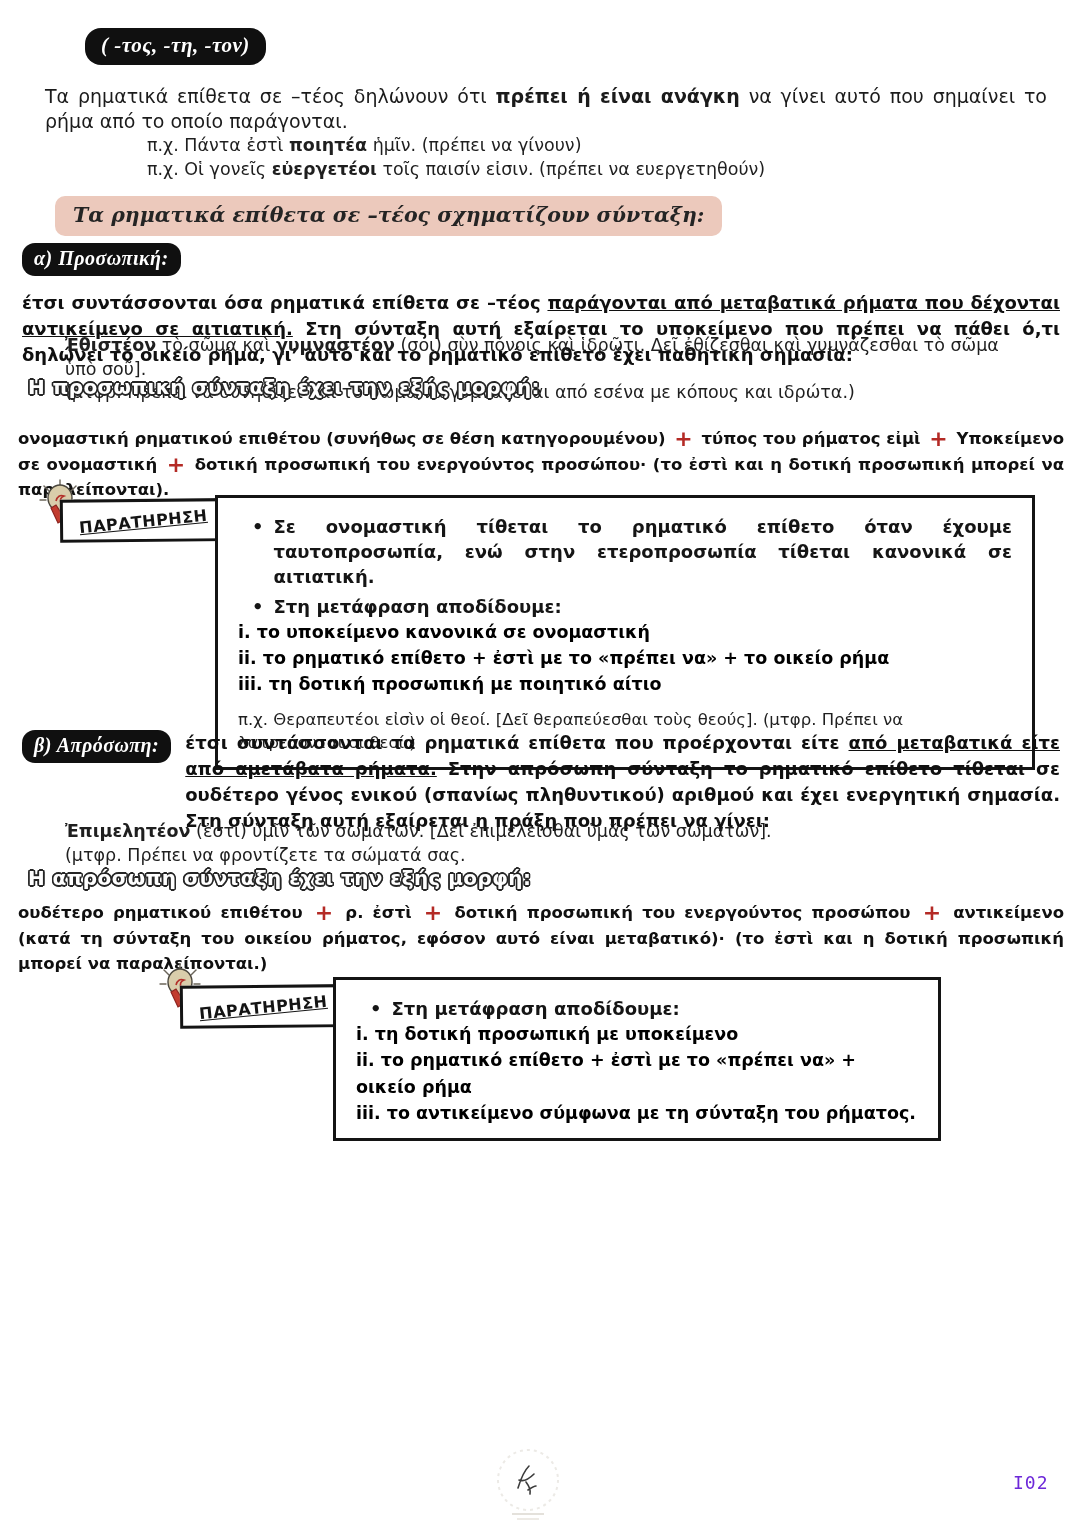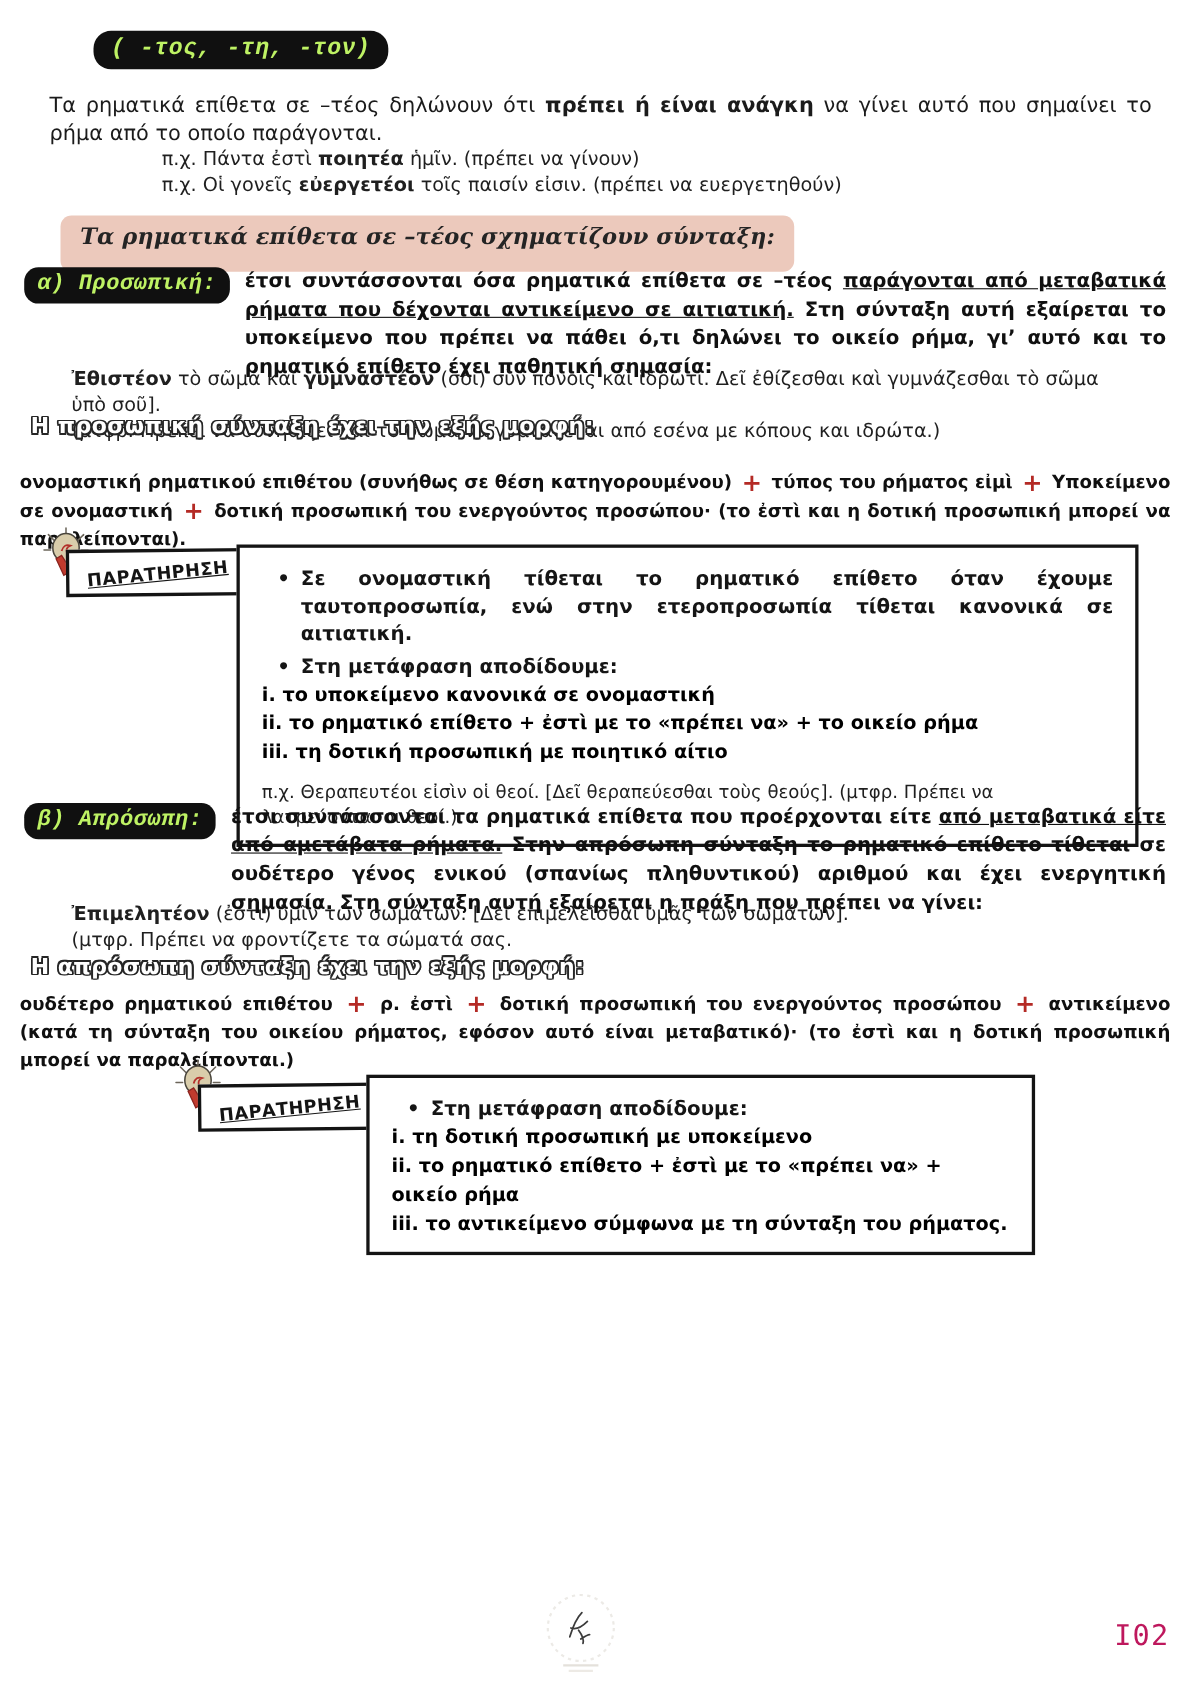--- a/index.html
+++ b/index.html
@@ -4,28 +4,28 @@
 <style>
   * { margin:0; padding:0; box-sizing:border-box; }
   html,body { background:#fff; }
   #page {
     position:relative; width:1080px; height:1528px; background:#fff;
     font-family:"DejaVu Sans", sans-serif; color:#151515; overflow:hidden;
   }
 
   
   .black-pill {
-    display:inline-block; background:#101010; color:#bef264;
-    font-family:Liberation Mono, monospace; font-style:italic; font-weight:700;
+    display:inline-block; background:#101010; color:#ffffff;
+    font-family:Liberation Serif, serif; font-style:italic; font-weight:700;
     border-radius:16px; padding:5px 16px 7px; font-size:21px; letter-spacing:.5px;
   }
   .banner {
     display:inline-block; background:#ecc9bc; color:#242424;
     font-family:"DejaVu Serif", serif; font-style:italic; font-weight:700;
-    border-radius:10px; padding:7px 18px 20px; font-size:20.5px;
+    border-radius:10px; padding:7px 18px 9px; font-size:20.5px;
   }
 
   
   .intro-par { font-size:19px; line-height:1.32; text-align:justify; color:#1b1b1b; }
   .ex-line   { font-size:17.5px; line-height:1.35; color:#1f1f1f; }
   .bold      { font-weight:700; }
   .u         { text-decoration:underline; }
 
   .section-row { position:absolute; display:flex; align-items:flex-start; gap:14px; }
   .section-row .black-pill { flex:0 0 auto; font-size:20px; border-radius:13px; padding:4px 12px 6px; }
@@ -63,21 +63,21 @@
   .note-box .bullet-line { display:flex; gap:10px; font-weight:700; font-size:18px; line-height:1.4; text-align:justify; padding-left:14px; }
   .note-box .bullet-line .dot { flex:0 0 auto; }
   .note-box .roman { font-weight:700; font-size:17.5px; line-height:1.5; color:#000000; }
   .note-box .note-ex { font-size:16.5px; line-height:1.45; color:#1f1f1f; margin-top:10px; }
   .bulb { position:absolute; }
 
   
   .logo { position:absolute; }
   .page-num {
     position:absolute; font-family:"DejaVu Sans Mono", monospace;
-    font-size:26px; color:#be185d; letter-spacing:1px;
+    font-size:18px; color:#6d28d9; letter-spacing:1px;
   }
 </style>
 </head>
 <body>
 
 <div id="page">
 
   <div class="black-pill" style="position:absolute;left:85px;top:28px;">
     <span>( -τος, -τη, -τον)</span>
   </div>
@@ -92,21 +92,21 @@
     </div>
     <div class="ex-line">
       <span>π.χ. Οἱ γονεῖς </span><span class="bold">εὐεργετέοι</span><span> τοῖς παισίν εἰσιν. (πρέπει να ευεργετηθούν)</span>
     </div>
   </div>
 
   <div class="banner" style="position:absolute;left:55px;top:196px;">
     <span>Τα ρηματικά επίθετα σε –τέος σχηματίζουν σύνταξη:</span>
   </div>
 
-  <div class="section-row" style="left:22px;top:243px;width:1038px;">
+  <div class="section-row" style="left:22px;top:243px;width:1038px;flex-direction:column;">
     <div class="black-pill">
       <span>α) Προσωπική:</span>
     </div>
     <div class="section-body">
       <span>έτσι συντάσσονται όσα ρηματικά επίθετα σε –τέος </span><span class="u">παράγονται από μεταβατικά ρήματα που δέχονται αντικείμενο σε αιτιατική.</span><span> Στη σύνταξη αυτή εξαίρεται το υποκείμενο που πρέπει να πάθει ό,τι δηλώνει το οικείο ρήμα, γι’ αυτό και το ρηματικό επίθετο έχει παθητική σημασία:</span>
     </div>
   </div>
 
   <div style="position:absolute;left:65px;top:334px;width:960px;">
     <div class="ex-line">

